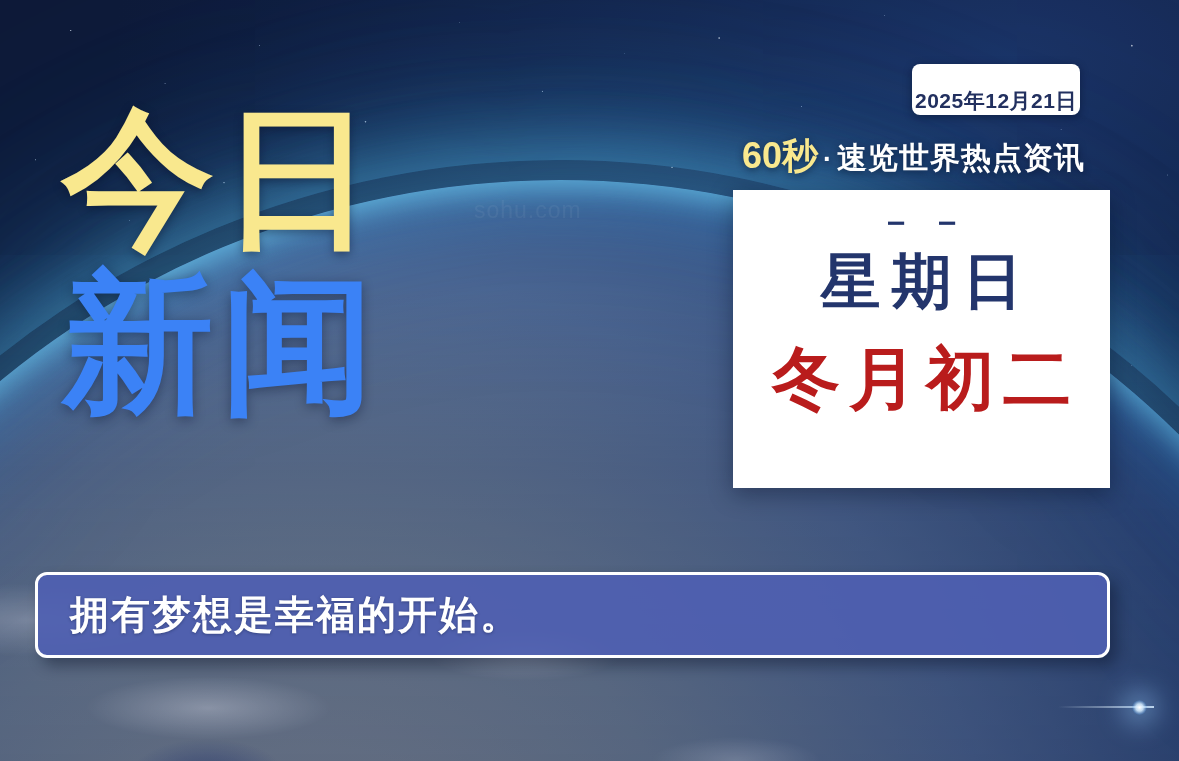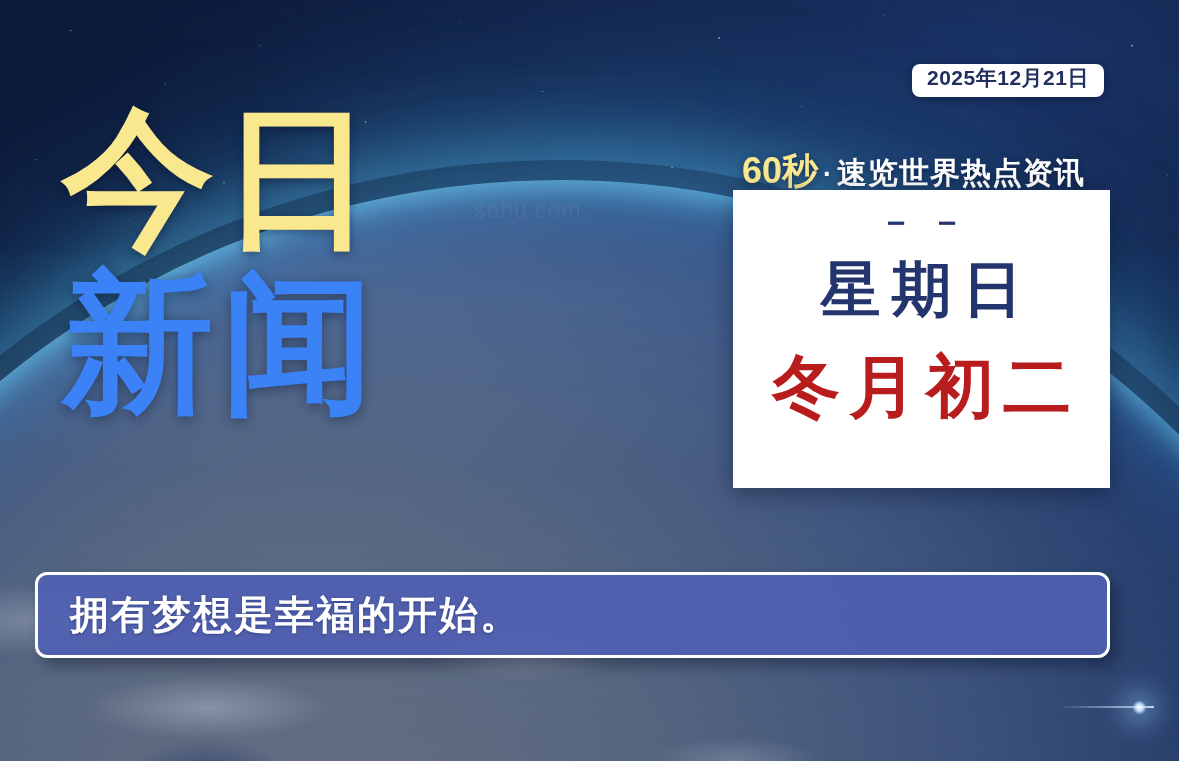--- a/index.html
+++ b/index.html
@@ -217,41 +217,41 @@
     letter-spacing: 1px;
     color: rgba(255,255,255,.055);
     user-select: none;
   }
 
   
   .date-pill {
     position: absolute;
     left: 912px;
     top: 64px;
-    height: 33px;
-    padding: 0 15px;
+    height: 51px;
+    padding: 0 3px;
     display: flex;
-    align-items: flex-start;
+    align-items: flex-end;
     background: #ffffff;
     border-radius: 8px;
     box-shadow: 0 2px 8px rgba(5,12,35,.45);
   }
   .date-pill span {
     font-size: 21px;
     font-weight: 700;
     color: #22305f;
     letter-spacing: .5px;
     white-space: nowrap;
   }
 
   
   .tagline {
     position: absolute;
     left: 742px;
-    top: 147px;
+    top: 132px;
     display: flex;
     align-items: baseline;
     white-space: nowrap;
     text-shadow: 0 2px 7px rgba(6,14,38,.55);
     text-align: right;
   }
   .tagline .secs {
     font-size: 36px;
     font-weight: 700;
     color: #f9e88e;
@@ -300,21 +300,21 @@
     line-height: 1;
     transform: translateY(-2px);
   }
   .issue-row .issue {
     font-size: 41px;
     font-weight: 700;
     letter-spacing: 1px;
     line-height: 1;
   }
   .weekday {
-    margin-top: 20px;
+    margin-top: 12px;
     font-size: 60px;
     font-weight: 700;
     color: #23356c;
     letter-spacing: 11px;
     text-indent: 11px;
     line-height: 1;
     white-space: nowrap;
   }
   .lunar {
     margin-top: 32px;

